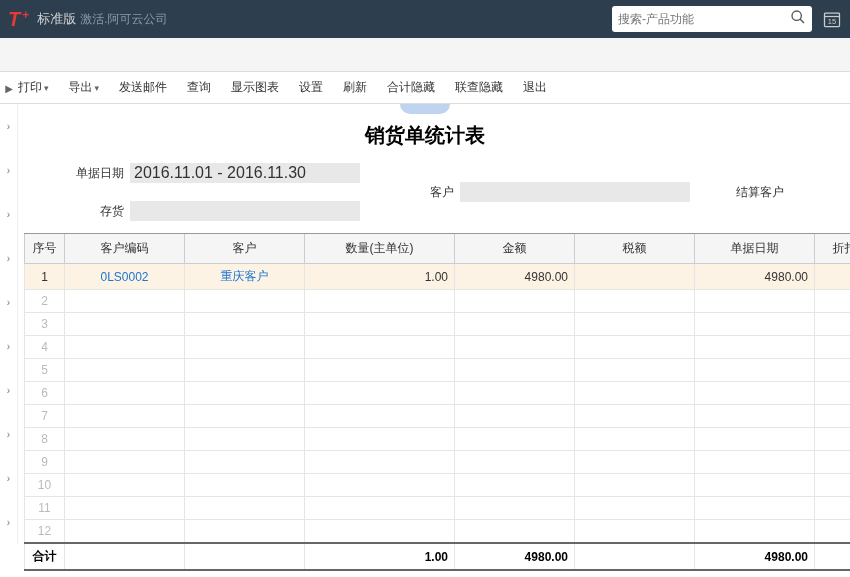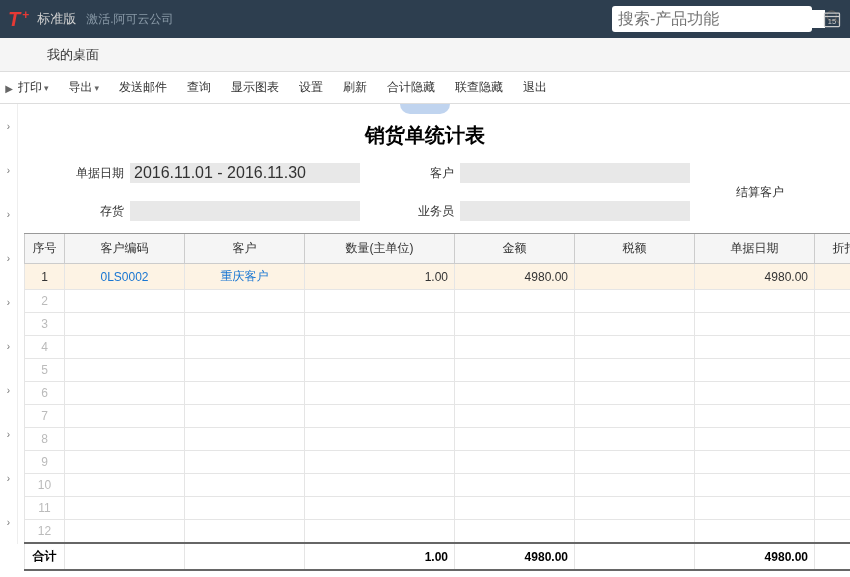--- a/index.html
+++ b/index.html
@@ -3,23 +3,23 @@
   <meta charset="utf-8">
   <style>
     * { margin: 0; padding: 0; box-sizing: border-box; }
     body { font-family: "Microsoft YaHei", Arial, sans-serif; font-size: 12px; background: #fff; width: 850px; height: 577px; overflow: hidden; }
     
     .top-bar { background: #2d3e4f; height: 38px; display: flex; align-items: center; padding: 0 8px; color: #ccc; position: relative; }
     .logo { display: flex; align-items: center; gap: 4px; }
     .logo-t { color: #e53935; font-weight: bold; font-style: italic; font-size: 20px; }
     .logo-plus { color: #e53935; font-weight: bold; font-size: 12px; margin-left: -2px; margin-top: -8px; }
     .logo-text { color: #d0d0d0; font-size: 13px; margin-left: 4px; }
-    .company { color: #8a9aa8; font-size: 12px; margin-left: 6px; }
+    .company { color: #8a9aa8; font-size: 12px; }
     .search-box { margin-left: auto; display: flex; align-items: center; background: #fff; border-radius: 3px; height: 26px; width: 200px; padding: 0 6px; }
-    .search-box input { border: none; outline: none; flex: 1; font-size: 16px; color: #14532d; }
+    .search-box input { border: none; outline: none; flex: 1; font-size: 12px; color: #14532d; }
     .search-box .icon { color: #555; font-size: 16px; }
     .cal-icon { margin-left: 10px; color: #ccc; font-size: 18px; display: flex; align-items: center; justify-content: center; }
     .cal-svg { width: 20px; height: 20px; }
     
     .tabs { background: #f5f5f5; height: 34px; display: flex; align-items: flex-end; padding-left: 30px; border-bottom: 1px solid #ddd; }
     .tab { padding: 7px 16px; cursor: pointer; font-size: 13px; border: 1px solid transparent; margin-bottom: -1px; }
     .tab.inactive { color: #333; }
     .tab.active { background: #fff; border: 1px solid #ddd; border-bottom: 1px solid #fff; color: #3b8cff; }
     .tab .close { margin-left: 4px; color: #999; font-size: 11px; }
     
@@ -88,23 +88,20 @@
   <span class="cal-icon">
     <svg class="cal-svg" viewBox="0 0 24 24" fill="none" stroke="#ccc" stroke-width="1.5">
         <rect x="3" y="5" width="18" height="16" rx="1"></rect>
         <line x1="3" y1="9" x2="21" y2="9"></line>
         <text x="12" y="18" font-size="9" fill="#ccc" text-anchor="middle" stroke="none">15</text>
       </svg>
   </span>
 </div>
 
 <div class="tabs">
-  <div class="tab inactive">
-    <span>我的桌面</span>
-  </div>
 </div>
 
 <div class="toolbar">
   <div class="sidebar-toggle">▶</div>
   <div class="tool-item">
       <span>打印</span>
       <span class="arrow">▾</span>
     </div>
   <div class="tool-item">
       <span>导出</span>
@@ -162,24 +159,20 @@
         <input class="filter-input" value="2016.11.01 - 2016.11.30" style="">
       </div>
       <div class="filter-row">
         <span class="filter-label wide">存货</span>
         <input class="filter-input" value="" style="">
       </div>
     </div>
     <div class="filter-col">
       <div class="filter-row">
         <span class="filter-label">客户</span>
-        <input class="filter-input mid" value="" style="">
-      </div>
-      <div class="filter-row">
-        <span class="filter-label">业务员</span>
         <input class="filter-input mid" value="" style="">
       </div>
     </div>
     <div class="filter-col">
       <div class="filter-row">
         <span class="filter-label">结算客户</span>
       </div>
     </div>
   </div>
 

